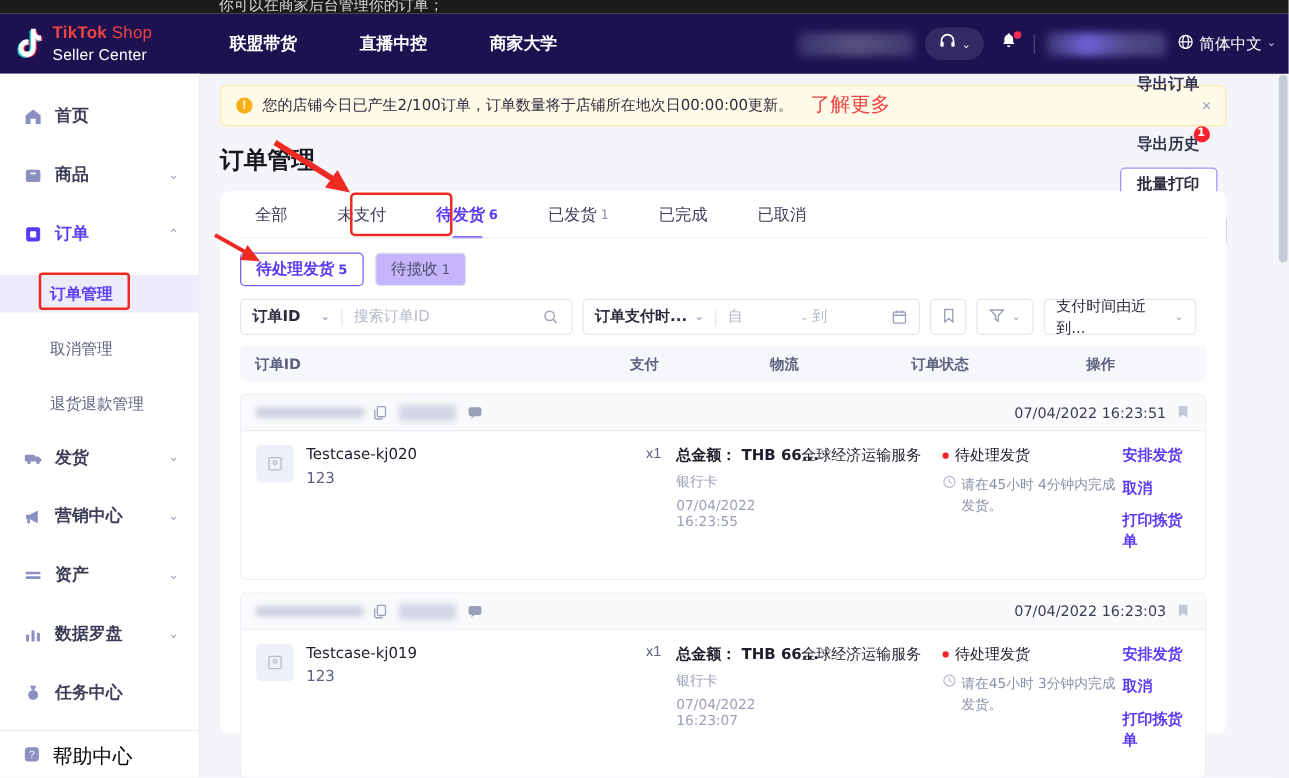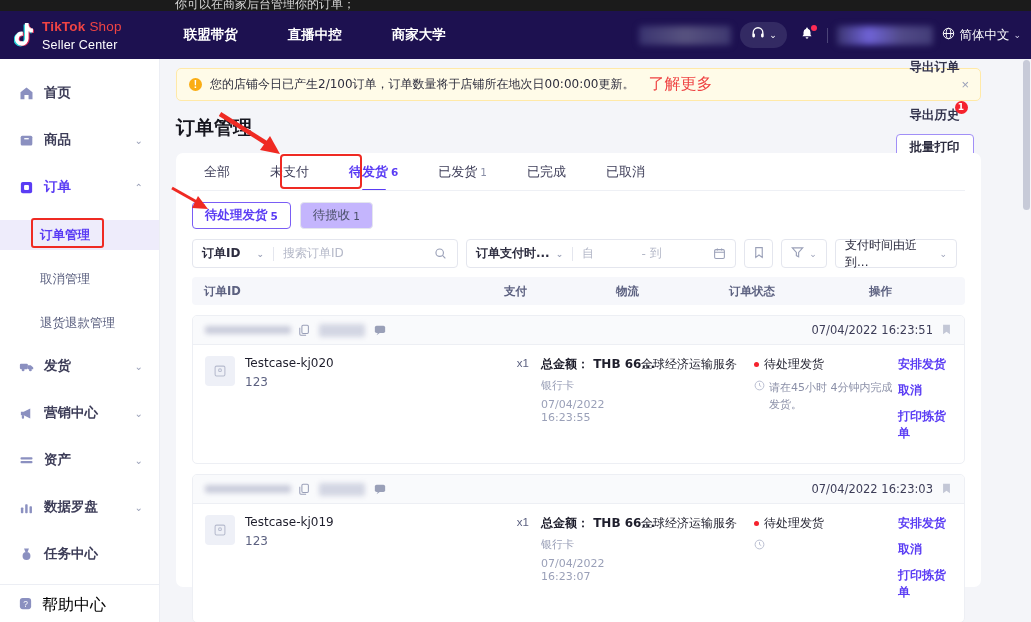--- a/index.html
+++ b/index.html
@@ -696,20 +696,21 @@
                 <span class="dot"></span>
                 <span class="t">待处理发货</span>
               </span>
               <span class="note">
                 <span>
                   <svg width="11" height="11" viewBox="0 0 14 14" fill="none" stroke="#b6bbce" stroke-width="1.2">
                       <circle cx="7" cy="7" r="5.6"></circle>
                       <path d="M7 3.8V7l2.2 1.4"></path>
                     </svg>
                 </span>
+                <span>请在45小时 3分钟内完成发货。</span>
               </span>
             </div>
             <div class="acts">
               <div class="a">安排发货</div>
               <div class="a">取消</div>
               <div class="a">打印拣货单</div>
             </div>
           </div>
         </div>
 

